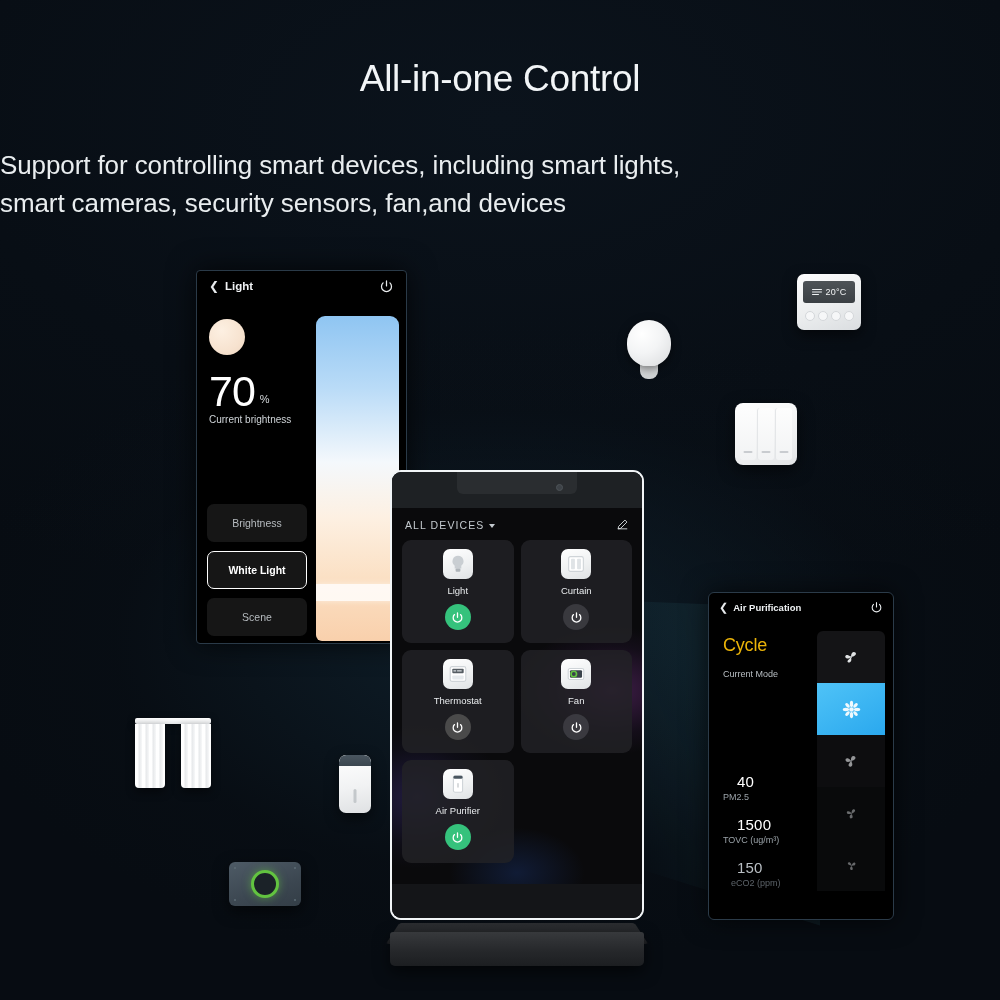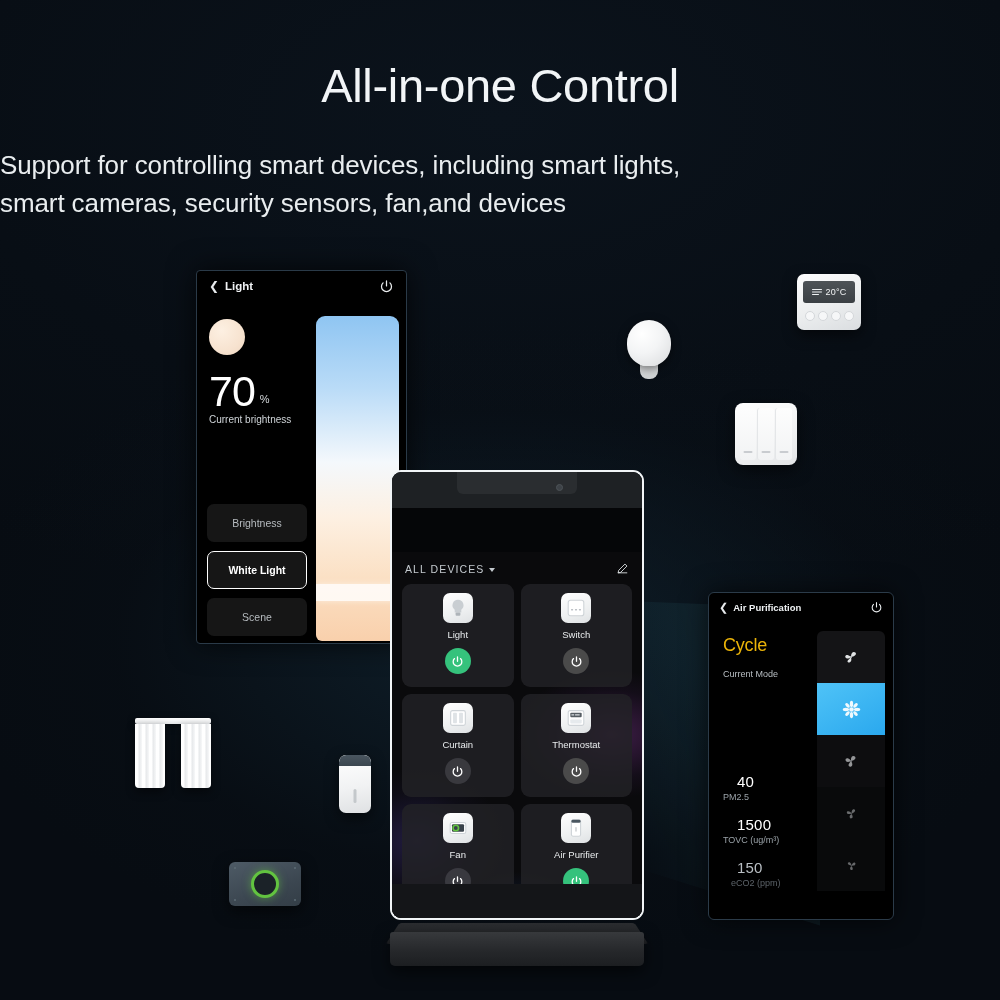--- a/index.html
+++ b/index.html
@@ -15,21 +15,21 @@
       radial-gradient(ellipse 700px 420px at 50% 640px, rgba(16,34,46,0.85) 0%, rgba(10,18,26,0.2) 55%, rgba(7,13,20,0) 78%),
       radial-gradient(ellipse 900px 500px at 50% 120px, #0b131c 0%, #080e15 60%, #070c12 100%),
       #070d14;
     overflow: hidden;
   }
 
   
   .headline {
     position: absolute; top: 58px; left: 0; width: 1000px;
     text-align: center; color: #f2f5f7;
-    font-size: 47px; font-weight: 400; letter-spacing: -0.3px;
+    font-size: 37px; font-weight: 400; letter-spacing: -0.3px;
   }
   .subline {
     position: absolute; top: 146px; left: 0; width: 1000px;
     text-align: left; color: #e9edef;
     font-size: 26px; font-weight: 300; line-height: 38px;
     letter-spacing: -0.1px;
   }
 
   
   .beam { position: absolute; pointer-events: none; }
@@ -207,21 +207,20 @@
     border-radius: 50%; background: #3d4247; border: 1px solid #4d5358;
   }
   .tablet-screen {
     position: absolute; left: 0; top: 36px; width: 100%; height: 380px;
     background:
       radial-gradient(ellipse 120px 80px at 88% 48%, rgba(150,60,170,0.38) 0%, rgba(90,40,120,0.12) 55%, rgba(0,0,0,0) 80%),
       radial-gradient(ellipse 110px 90px at 10% 76%, rgba(90,70,190,0.30) 0%, rgba(50,40,110,0.10) 55%, rgba(0,0,0,0) 80%),
       radial-gradient(ellipse 90px 60px at 50% 96%, rgba(40,90,200,0.22) 0%, rgba(0,0,0,0) 75%),
       #0a0a0c;
     padding: 10px 10px 0 10px;
-    margin-top: 44px;
   }
   .td-head { display: flex; align-items: center; margin-bottom: 9px; padding: 0 3px; }
   .td-title { color: #c4cacf; font-size: 10.5px; letter-spacing: 1.1px; }
   .td-caret {
     width: 0; height: 0; margin-left: 5px; margin-top: 3px;
     border-left: 3.5px solid transparent; border-right: 3.5px solid transparent;
     border-top: 4px solid #c4cacf;
   }
   .td-edit { margin-left: auto; color: #e6eaec; width: 13px; height: 13px; }
   .td-grid { display: grid; grid-template-columns: 1fr 1fr; gap: 7px; }
@@ -422,37 +421,20 @@
           </div>
           <div class="tile-lbl">Light</div>
           <div class="tile-pw on">
             <svg width="13" height="13" viewBox="0 0 24 24">
               <path d="M12 3.5v8" stroke="#fff" stroke-width="2.4" stroke-linecap="round" fill="none"></path>
               <path d="M6.5 6.6a8 8 0 1 0 11 0" stroke="#fff" stroke-width="2.4" stroke-linecap="round" fill="none"></path>
             </svg>
           </div>
         </div>
 
-        <div class="td-tile">
-          <div class="tile-ico">
-            <svg width="22" height="22" viewBox="0 0 24 24">
-              <rect x="3.5" y="3.5" width="17" height="17" rx="2.5" fill="#ffffff" stroke="#cfd4d8" stroke-width="1.2"></rect>
-              <rect x="6.5" y="13" width="2.4" height="1.6" rx="0.7" fill="#b9bec3"></rect>
-              <rect x="10.8" y="13" width="2.4" height="1.6" rx="0.7" fill="#b9bec3"></rect>
-              <rect x="15.1" y="13" width="2.4" height="1.6" rx="0.7" fill="#b9bec3"></rect>
-            </svg>
-          </div>
-          <div class="tile-lbl">Switch</div>
-          <div class="tile-pw">
-            <svg width="13" height="13" viewBox="0 0 24 24">
-              <path d="M12 3.5v8" stroke="#fff" stroke-width="2.4" stroke-linecap="round" fill="none"></path>
-              <path d="M6.5 6.6a8 8 0 1 0 11 0" stroke="#fff" stroke-width="2.4" stroke-linecap="round" fill="none"></path>
-            </svg>
-          </div>
-        </div>
 
         <div class="td-tile">
           <div class="tile-ico">
             <svg width="22" height="22" viewBox="0 0 24 24">
               <rect x="4" y="4" width="16" height="16" rx="2" fill="#ffffff" stroke="#cfd4d8" stroke-width="1.2"></rect>
               <rect x="6.6" y="6.4" width="4.2" height="11.2" rx="0.8" fill="#dfe3e6"></rect>
               <rect x="13.2" y="6.4" width="4.2" height="11.2" rx="0.8" fill="#dfe3e6"></rect>
             </svg>
           </div>
           <div class="tile-lbl">Curtain</div>

